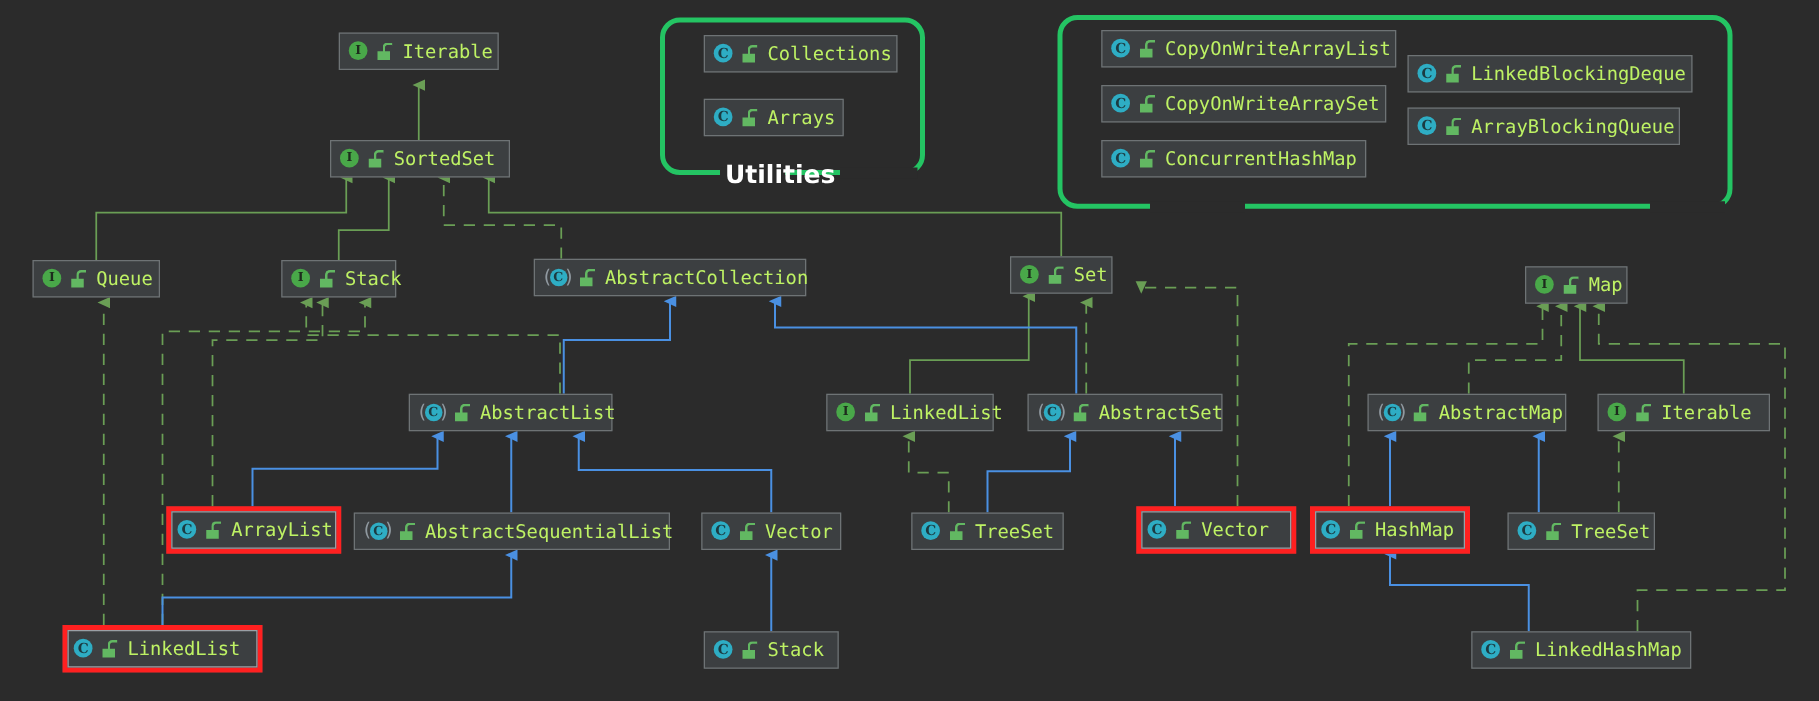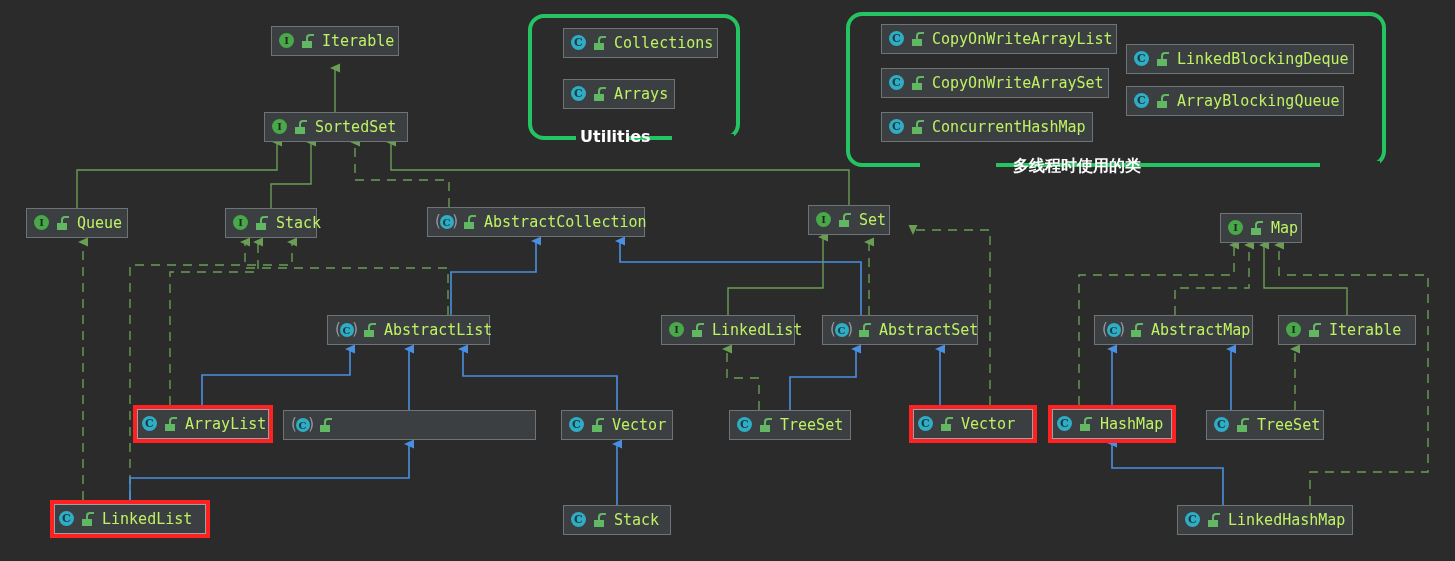--- a/index.html
+++ b/index.html
@@ -88,21 +88,21 @@
   .group-mask{
     position:absolute;
     background:#2b2b2b;
     pointer-events:none;
   }
   .group-title{
     position:absolute;
     color:#ffffff;
     font-family:"DejaVu Sans",sans-serif;
     font-weight:bold;
-    font-size:16px;
+    font-size:20px;
     white-space:nowrap;
   }
 </style>
 </head>
 <body>
 
 <div id="stage">
 
   <svg class="edges" viewBox="0 0 1455 561" width="1455" height="561">
     <defs>
@@ -185,21 +185,20 @@
   </svg>
 
   <div class="group" style="left:528px;top:14px;width:212px;height:126px;"></div>
   <div class="group-mask" style="left:576px;top:134px;width:52px;height:9px;"></div>
   <div class="group-mask" style="left:672px;top:134px;width:62px;height:9px;"></div>
   <div class="group-title" style="left:580px;top:127px;">Utilities</div>
 
   <div class="group" style="left:846px;top:12px;width:540px;height:155px;"></div>
   <div class="group-mask" style="left:920px;top:161px;width:76px;height:9px;"></div>
   <div class="group-mask" style="left:1320px;top:161px;width:60px;height:9px;"></div>
-  <div class="group-title" style="left:1013px;top:156px;font-family:'DejaVu Sans',sans-serif;">多线程时使用的类</div>
 
   <div id="nodes-layer">
       <div class="node" style="left: 271px; top: 26px; width: 128px;">
         <span class="ico">
           <span class="ico-iface">I</span>
         </span>
         <span class="lock">
           <span class="shk"></span>
           <span class="body"></span>
         </span>
@@ -337,20 +336,21 @@
       <div class="node" style="left: 283px; top: 410px; width: 253px;">
         <span class="ico-abs">
           <span class="pl">(</span>
           <span class="circ">C</span>
           <span class="pr">)</span>
         </span>
         <span class="lock">
           <span class="shk"></span>
           <span class="body"></span>
         </span>
+        <span class="label">AbstractSequentialList</span>
       </div>
       <div class="node" style="left: 561px; top: 410px; width: 112px;">
         <span class="ico">
           <span class="ico-class">C</span>
         </span>
         <span class="lock">
           <span class="shk"></span>
           <span class="body"></span>
         </span>
         <span class="label">Vector</span>

